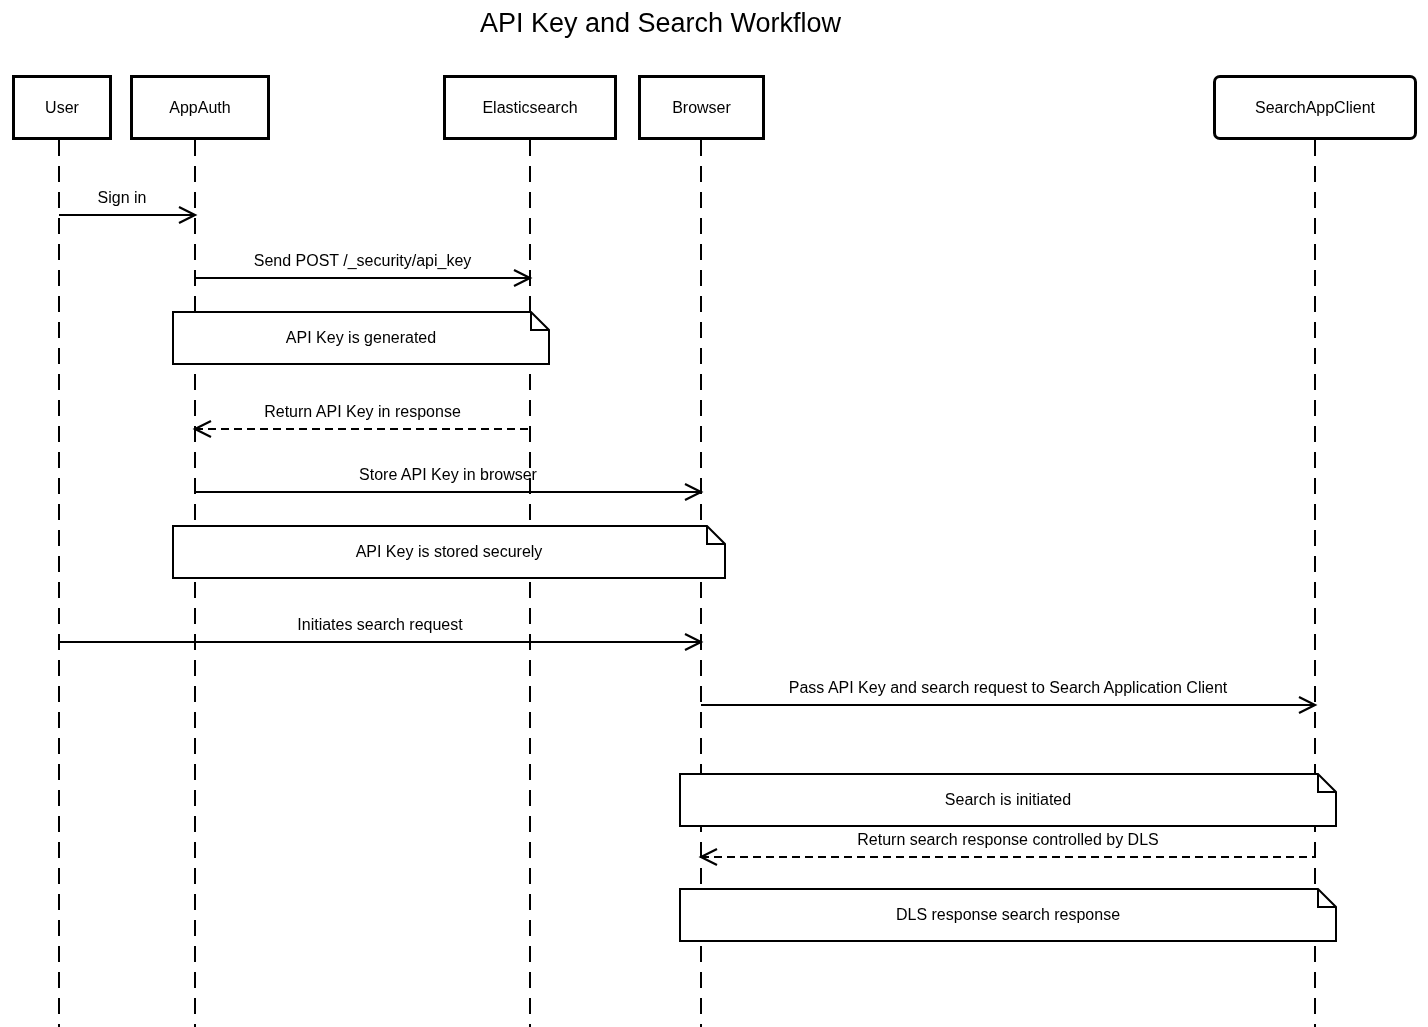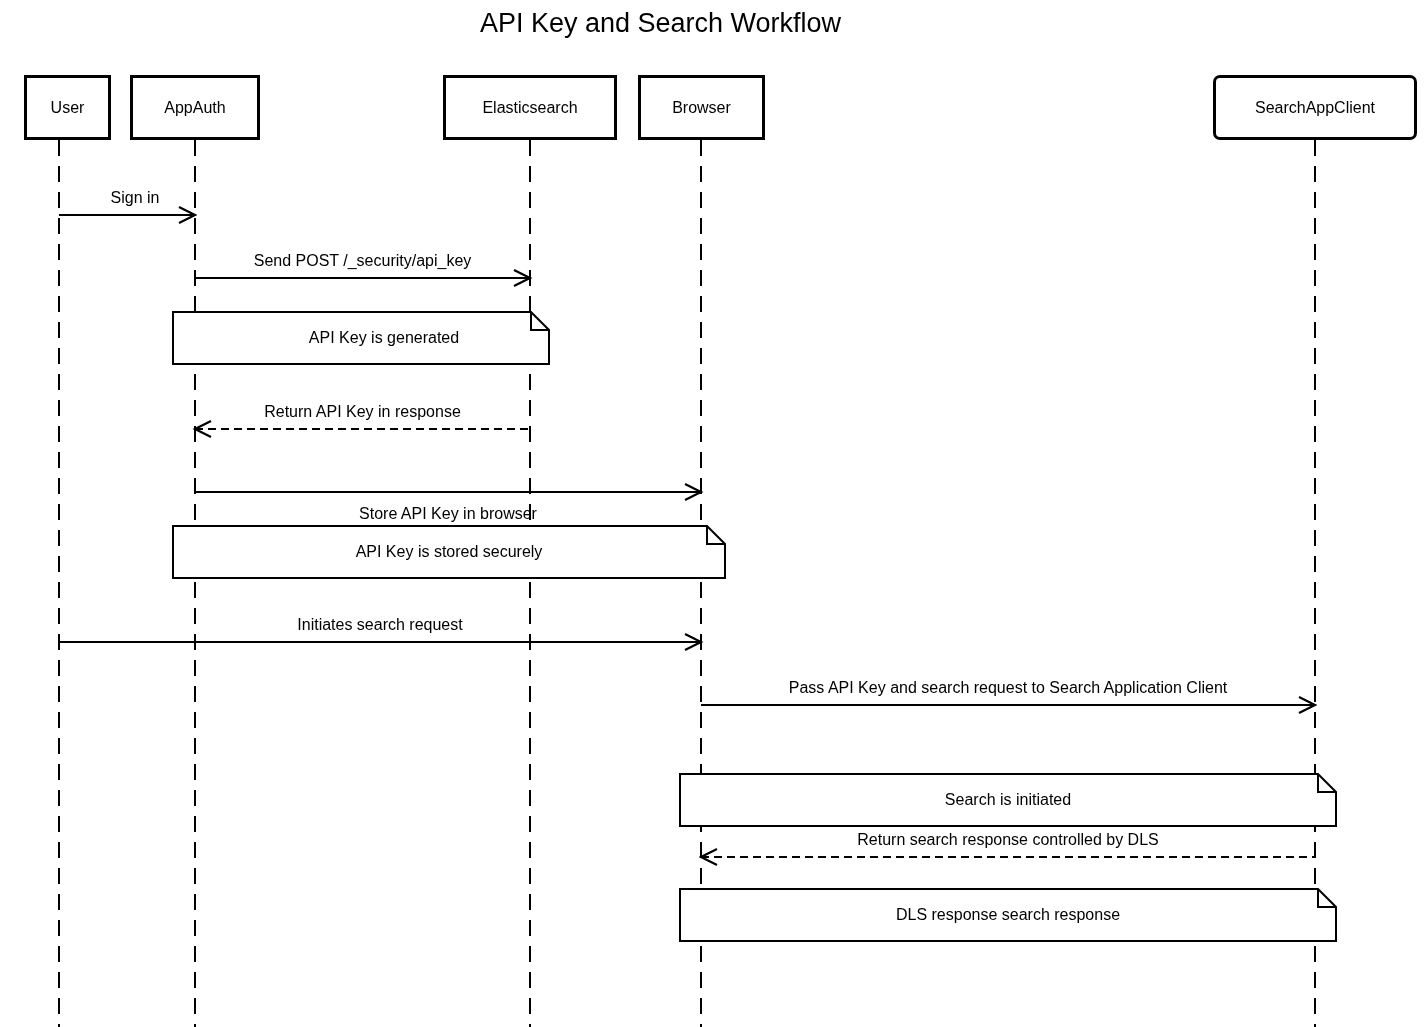--- a/index.html
+++ b/index.html
@@ -45,69 +45,69 @@
     font-size:16px;z-index:6;
   }
 </style>
 </head>
 <body>
 
 <div id="canvas">
 
   <div class="title">API Key and Search Workflow</div>
 
-  <div class="participant" style="left:24px;width:87px;">
+  <div class="participant" style="left:12px;width:100px;">
     <span>User</span>
   </div>
-  <div class="participant" style="left:130px;width:130px;">
+  <div class="participant" style="left:130px;width:140px;">
     <span>AppAuth</span>
   </div>
   <div class="participant" style="left:638px;width:127px;">
     <span>Browser</span>
   </div>
   <div class="participant" style="left:443px;width:174px;">
     <span>Elasticsearch</span>
   </div>
   <div class="participant" style="left:1213px;width:204px;border-radius:7px;">
     <span>SearchAppClient</span>
   </div>
 
   <div class="lifeline" style="left:58px;"></div>
   <div class="lifeline" style="left:194px;"></div>
   <div class="lifeline" style="left:529px;"></div>
   <div class="lifeline" style="left:700px;"></div>
   <div class="lifeline" style="left:1314px;"></div>
 
-  <div class="msg-label" style="left:61px;width:136px;top:189px;padding-left:6px;">Sign in</div>
+  <div class="msg-label" style="left:48px;width:136px;top:189px;padding-left:6px;">Sign in</div>
   <div class="msg-line solid" style="left:59px;width:136px;top:214px;"></div>
   <svg class="arrow-head" style="left:176px;top:204px;" width="22" height="22">
       <path d="M3,3 L19,11 L3,19" fill="none" stroke="#000" stroke-width="2.2"></path>
     </svg>
 
   <div class="msg-label" style="left:195px;width:335px;top:252px;">Send POST /_security/api_key</div>
   <div class="msg-line solid" style="left:195px;width:335px;top:277px;"></div>
   <svg class="arrow-head" style="left:511px;top:267px;" width="22" height="22">
       <path d="M3,3 L19,11 L3,19" fill="none" stroke="#000" stroke-width="2.2"></path>
     </svg>
 
-  <div class="note" style="left:172px;top:311px;width:378px;padding-left:46px;">
+  <div class="note" style="left:172px;top:311px;width:378px;">
       <svg width="378" height="54">
         <polygon points="1,1 359,1 377,19 377,53 1,53" fill="#ffffff" stroke="#000000" stroke-width="2"></polygon>
         <polyline points="359,1 359,19 377,19" fill="none" stroke="#000000" stroke-width="2"></polyline>
       </svg>
     <div class="note-text">API Key is generated</div>
   </div>
 
   <div class="msg-label" style="left:195px;width:335px;top:403px;">Return API Key in response</div>
   <div class="msg-line dashed" style="left:195px;width:335px;top:428px;"></div>
   <svg class="arrow-head" style="left:192px;top:418px;" width="22" height="22">
       <path d="M19,3 L3,11 L19,19" fill="none" stroke="#000" stroke-width="2.2"></path>
     </svg>
 
-  <div class="msg-label" style="left:195px;width:506px;top:466px;margin-top:39px;">Store API Key in browser</div>
+  <div class="msg-label" style="left:195px;width:506px;top:466px;">Store API Key in browser</div>
   <div class="msg-line solid" style="left:195px;width:506px;top:491px;"></div>
   <svg class="arrow-head" style="left:682px;top:481px;" width="22" height="22">
       <path d="M3,3 L19,11 L3,19" fill="none" stroke="#000" stroke-width="2.2"></path>
     </svg>
 
   <div class="note" style="left:172px;top:525px;width:554px;">
       <svg width="554" height="54">
         <polygon points="1,1 535,1 553,19 553,53 1,53" fill="#ffffff" stroke="#000000" stroke-width="2"></polygon>
         <polyline points="535,1 535,19 553,19" fill="none" stroke="#000000" stroke-width="2"></polyline>
       </svg>

